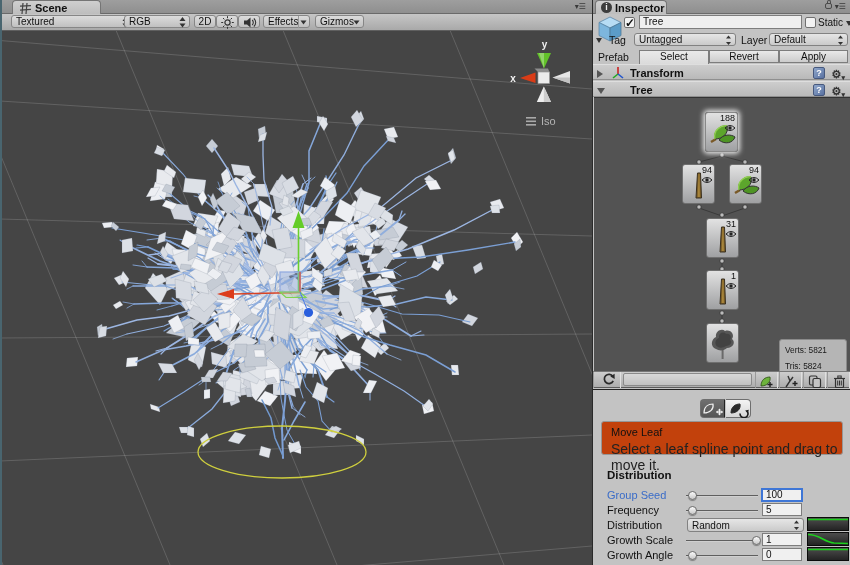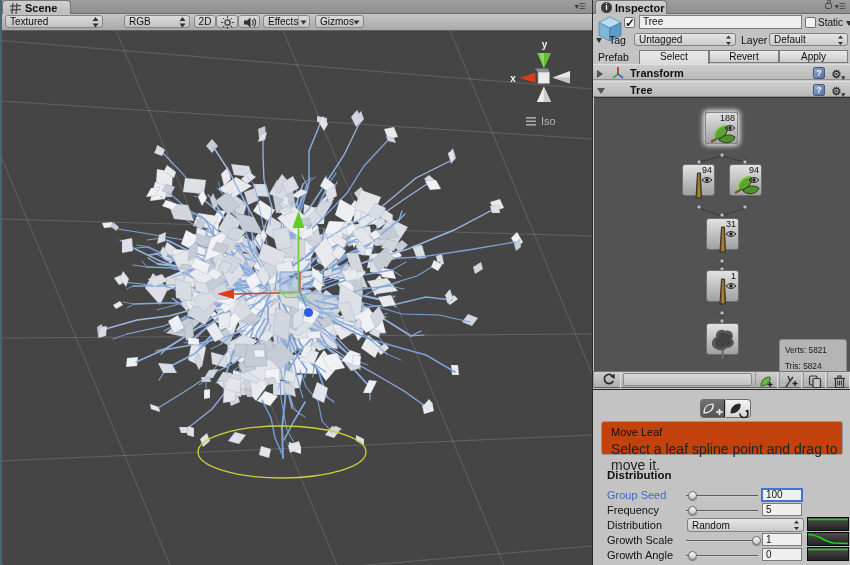--- a/index.html
+++ b/index.html
@@ -23,51 +23,51 @@
 .btn{position:absolute;background:linear-gradient(#e9e9e9,#cccccc);border:1px solid #7d7d7d;font-size:10px;color:#111;text-align:center;line-height:12px}
 .chk{position:absolute;width:11px;height:11px;background:#f2f2f2;border:1px solid #707070;border-radius:2px}
 .chk.on:after{content:"\2713";position:absolute;left:0px;top:-2px;font-size:12px;font-weight:bold;color:#111}
 .chead{position:absolute;left:0;width:258px;height:16px;background:linear-gradient(#cdcdcd,#b9b9b9);border-top:1px solid #dedede;border-bottom:1px solid #8f8f8f;font-size:11px;font-weight:bold;color:#111;line-height:16px}
 .fold{position:absolute;left:4px;top:5px;width:0;height:0}
 .fold.r{border-left:6px solid #555;border-top:4px solid transparent;border-bottom:4px solid transparent}
 .fold.d{border-top:6px solid #555;border-left:4px solid transparent;border-right:4px solid transparent;top:6px}
 .qicon{position:absolute;top:2px;width:12px;height:12px;background:linear-gradient(135deg,#90a8cc,#5870a0);border-radius:2px;border:1px solid #47597e;color:#fff;font-size:9px;font-weight:bold;text-align:center;line-height:11px}
 .gear{position:absolute;top:1px;font-size:11px;color:#333}
 #graph{position:absolute;left:1px;top:97px;width:257px;height:274px;background:#535353;border-top:1px solid #333}
-.node{position:absolute;width:33px;height:32px;background:linear-gradient(#e2e2e2,#9fa0a2);border:1px solid #6f6f6f;border-radius:3px}
+.node{position:absolute;width:33px;height:40px;background:linear-gradient(#e2e2e2,#9fa0a2);border:1px solid #6f6f6f;border-radius:3px}
 .node .num{position:absolute;right:2px;top:0px;font-size:9px;color:#111;line-height:10px}
 .nodesel{box-shadow:0 0 5px 2px rgba(255,255,255,0.85);border-color:#888}
 #gstats{position:absolute;right:4px;top:241px;width:68px;height:35px;background:rgba(190,190,190,0.92);border:1px solid #8a8a8a;border-radius:3px;font-size:8.3px;color:#1a1a1a;line-height:16px;padding:2px 0 0 5px}
 #gtool{position:absolute;left:0;top:371px;width:258px;height:17px;background:linear-gradient(#cdcdcd,#adadad);border-top:1px solid #777;border-bottom:1px solid #5c5c5c}
 .gt{position:absolute;top:0;height:16px;border-left:1px solid #999;border-right:1px solid #e0e0e0}
 #tools{position:absolute;left:0;top:389px;width:258px;height:176px;background:#c3c3c3;border-top:1px solid #222}
 .tgl{position:absolute;top:9px;width:25px;height:19px;border:1px solid #6e6e6e}
 .helpbox{position:absolute;left:8px;top:31px;width:242px;height:34px;background:#c2410c;border:1px solid #969696;border-radius:3px}
 .sliderline{position:absolute;height:2px;background:#5f5f5f;border-bottom:1px solid #d0d0d0}
 .thumb{position:absolute;width:9px;height:9px;border-radius:50%;background:linear-gradient(#fafafa,#c8c8c8);border:1px solid #6e6e6e;box-shadow:0 1px 1px rgba(0,0,0,0.35)}
 .curvebox{position:absolute;width:42px;height:14px;background:linear-gradient(#4c4c4c,#242424);border:1px solid #0a0a0a}
 </style></head>
 <body>
 <div id="root">
 
 <div id="scene">
   <div class="tabwell"></div>
-  <div class="tab" style="left:2px;width:69px">
+  <div class="tab" style="left:12px;width:89px">
     <svg width="11" height="11" viewBox="0 0 11 11" style="position:absolute;left:7px;top:2px">
           <g stroke="#444" stroke-width="1.2">
             <line x1="3" y1="0" x2="2" y2="11"></line>
             <line x1="7" y1="0" x2="6" y2="11"></line>
             <line x1="0" y1="3.2" x2="11" y2="2.6"></line>
             <line x1="0" y1="7.2" x2="11" y2="6.4"></line>
           </g>
         </svg>
     Scene</div>
   <div style="position:absolute;right:6px;top:3px;font-size:8px;color:#3a3a3a;line-height:8px">▾☰</div>
   <div id="stoolbar">
-    <div class="ctrl" style="left:5px;width:98px">Textured<svg width="7" height="11" viewBox="0 0 7 11" style="position:absolute;right:3px;top:1px">
+    <div class="ctrl" style="left:11px;width:122px">Textured<svg width="7" height="11" viewBox="0 0 7 11" style="position:absolute;right:3px;top:1px">
             <polygon points="3.5,0 6.5,4 0.5,4" fill="#333"></polygon>
             <polygon points="3.5,10.5 6.5,6.5 0.5,6.5" fill="#333"></polygon>
           </svg></div>
     <div class="ctrl" style="left:124px;width:66px">RGB<svg width="7" height="11" viewBox="0 0 7 11" style="position:absolute;right:3px;top:1px">
             <polygon points="3.5,0 6.5,4 0.5,4" fill="#333"></polygon>
             <polygon points="3.5,10.5 6.5,6.5 0.5,6.5" fill="#333"></polygon>
           </svg></div>
     <div class="ctrl" style="left:194px;width:22px;text-align:center;padding:0">2D</div>
     <div class="ctrl" style="left:216px;width:22px;padding:0">
           <svg width="13" height="13" viewBox="0 0 13 13" style="position:absolute;left:4px;top:0">

